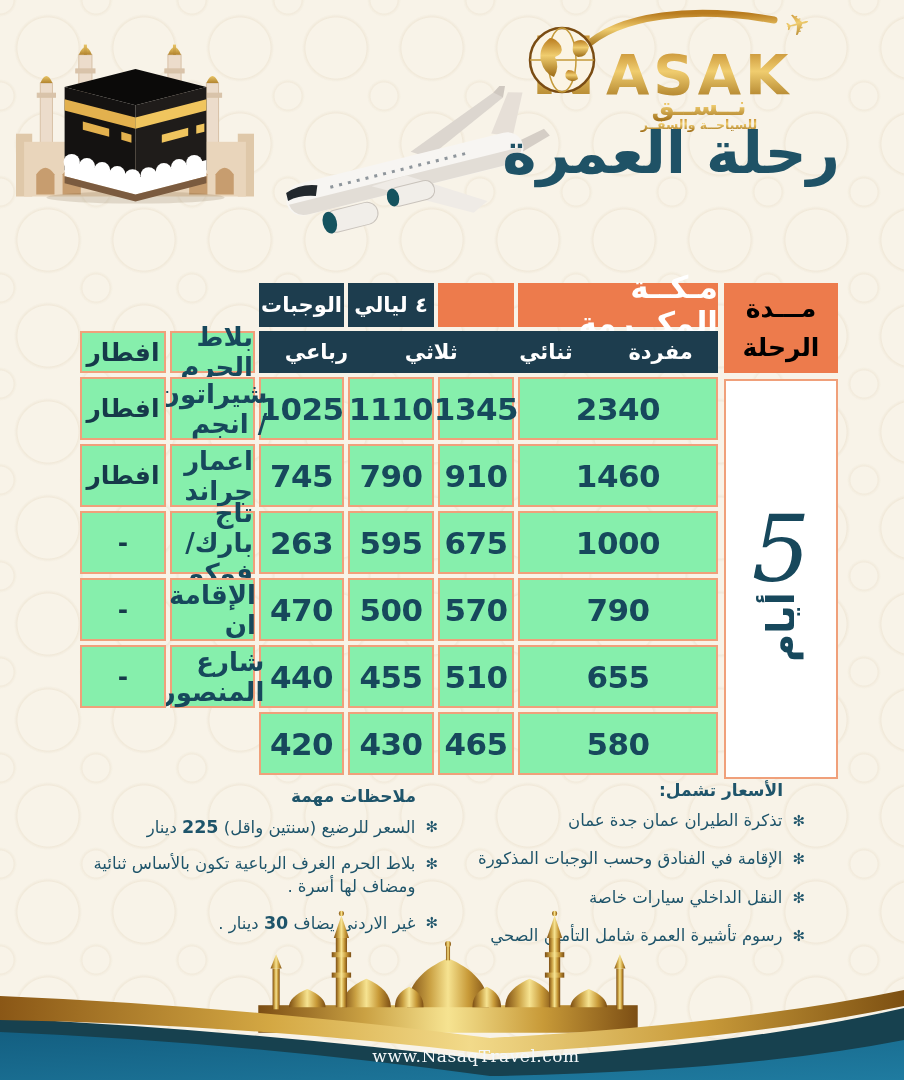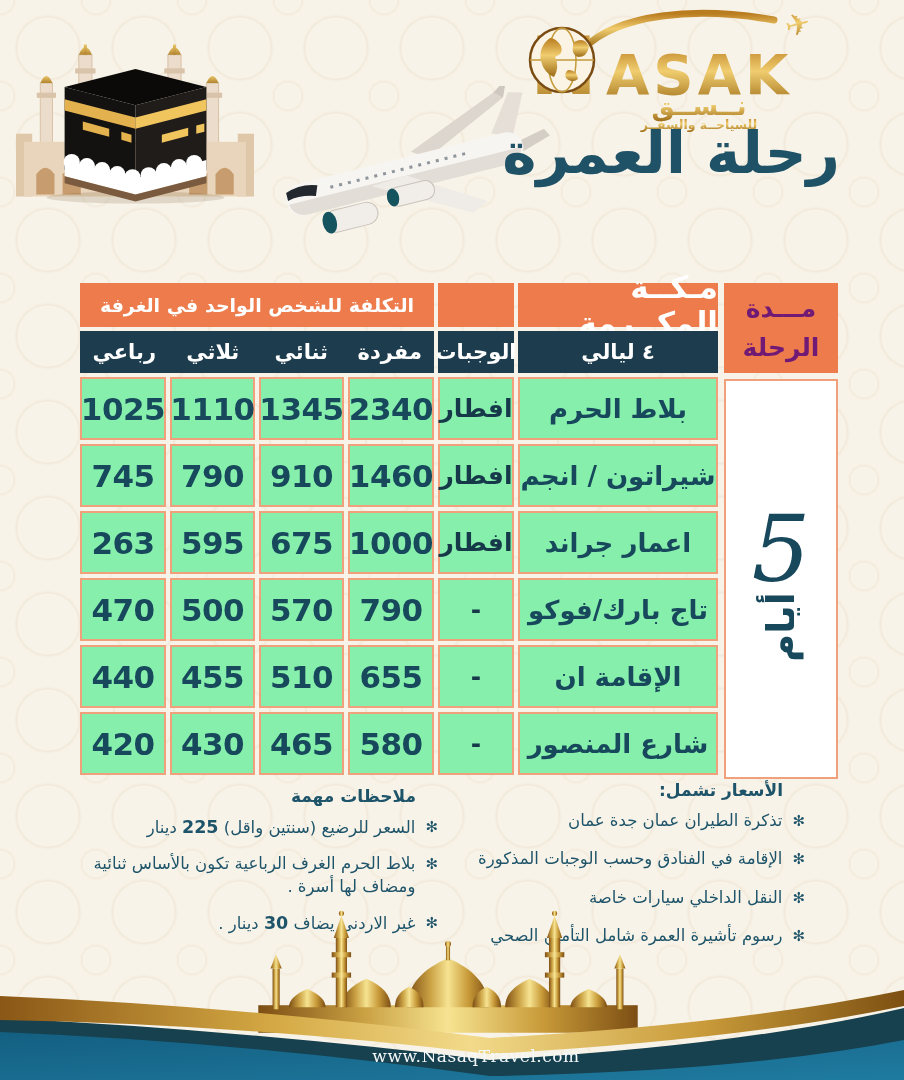--- a/index.html
+++ b/index.html
@@ -22,21 +22,21 @@
   .plane{left:266px;top:86px;width:302px;height:172px;}
   .logo{right:46px;top:8px;width:334px;height:124px;}
   .title{
     right:64px;top:122px;width:420px;text-align:right;direction:rtl;
     font-size:58px;font-weight:800;color:#1F5266;letter-spacing:-1px;line-height:1.1;
   }
   
   .price-table{right:66px;top:283px;direction:rtl;display:flex;gap:6px;}
   .dur-col{width:114px;display:flex;flex-direction:column;gap:6px;}
   .dur-header{
-    height:90px;background:#ED7B4C;color:#701a75;display:flex;flex-direction:column;
+    height:90px;background:#ED7B4C;color:#000000;display:flex;flex-direction:column;
     align-items:center;justify-content:space-evenly;font-weight:bold;font-size:25px;
   }
   .dur-body{
     height:396px;background:#fff;border:2px solid #F0A07A;display:flex;flex-direction:column;
     align-items:center;justify-content:center;color:#17485C;
   }
   .dur-num{font-family:"DejaVu Serif",serif;font-style:italic;font-size:92px;line-height:.9;}
   .dur-unit{display:inline-block;transform:rotate(-90deg);font-size:38px;font-weight:bold;margin-top:14px;}
   .main-grid{
     direction:rtl;display:grid;
@@ -200,21 +200,20 @@
       <div class="dur-body">
         <span class="dur-num">5</span>
         <span class="dur-unit">أيام</span>
       </div>
     </div>
 
     <div class="main-grid">
 
       <div class="hcell h-city">مـكــة المكــرمة</div>
       <div class="hcell"></div>
-      <div class="hcell h-cost">التكلفة للشخص الواحد في الغرفة</div>
 
       <div class="tcell">٤ ليالي</div>
       <div class="tcell">الوجبات</div>
       <div class="tcell h-rooms">
         <span>مفردة</span>
         <span>ثنائي</span>
         <span>ثلاثي</span>
         <span>رباعي</span>
       </div>
 

